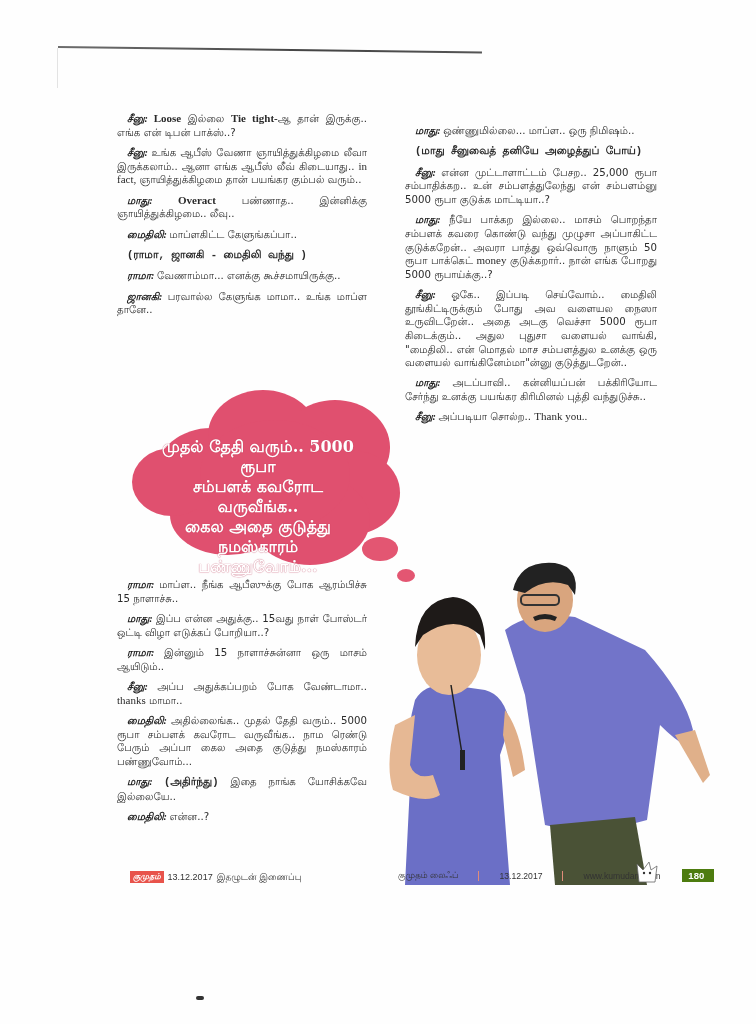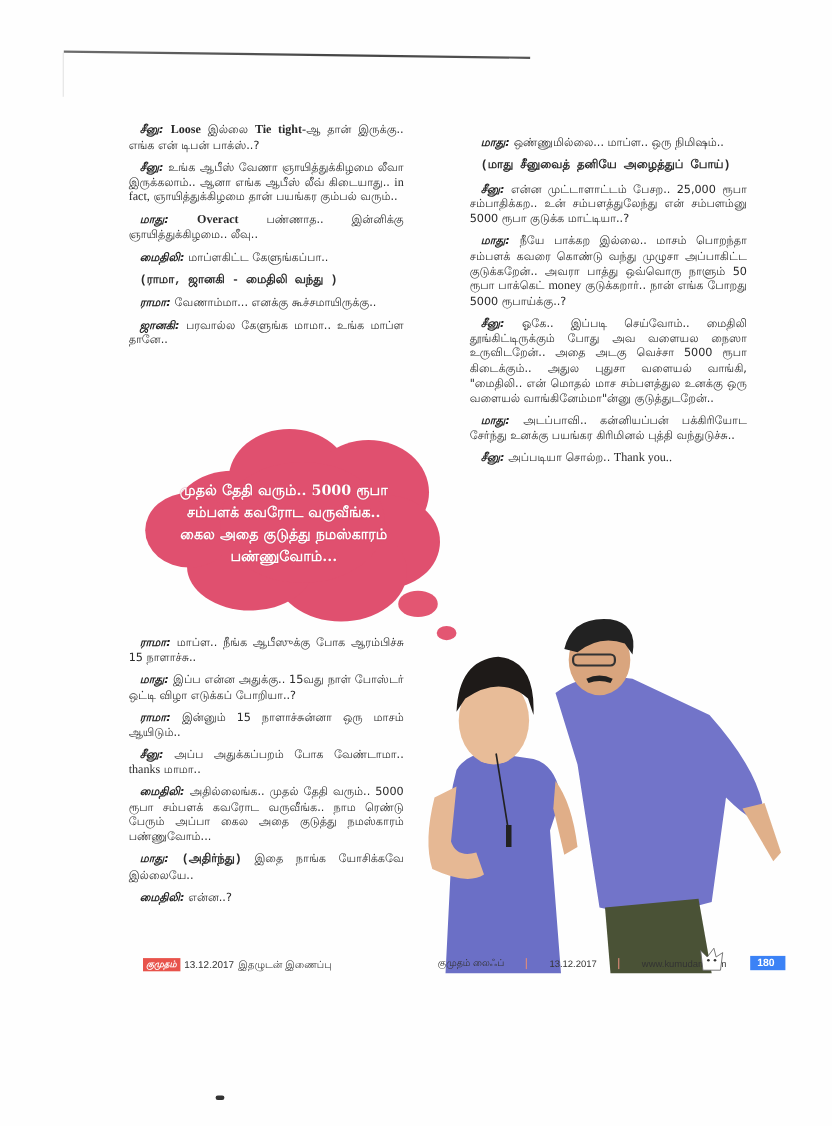--- a/index.html
+++ b/index.html
@@ -1,40 +1,40 @@
 <!DOCTYPE html>
 <html><head>
 <meta charset="utf-8">
 <style>
   html,body{margin:0;padding:0;}
   body{width:756px;height:1024px;background:#fefefe;position:relative;overflow:hidden;font-family:"DejaVu Sans",sans-serif;color:#2a2a2a;}
   .topline{position:absolute;left:58px;top:46px;width:424px;height:2px;background:linear-gradient(90deg,#6d6d6d,#444 60%,#555);transform:rotate(0.75deg);transform-origin:left center;}
   .leftedge{position:absolute;left:57px;top:48px;width:1px;height:40px;background:#e3e3e3;}
   .col{position:absolute;font-size:10.2px;line-height:13.6px;text-align:justify;}
   .col p{margin:0 0 6.8px 0;text-indent:10px;}
-  .spk{font-weight:bold;font-style:italic;color:#222;}
+  .spk{font-weight:bold;font-style:italic;color:#222;font-family:Liberation Serif, serif;}
   .stage{font-weight:bold;font-family:Liberation Mono, monospace;font-size:10.6px;}
   .en{font-family:"Liberation Serif",serif;font-size:11px;}
   .en-b{font-family:"Liberation Serif",serif;font-weight:bold;font-size:11px;}
   #left1{left:117px;top:112px;width:250px;}
   #left2{left:117px;top:578px;width:250px;}
-  #right1{left:405px;top:124px;width:252px;margin-left:22px;}
+  #right1{left:405px;top:124px;width:252px;}
   
   .cloud{position:absolute;left:130px;top:380px;width:280px;height:185px;}
   .cloud .blob{position:absolute;background:#e0506f;border-radius:50%;}
-  .cloud-text{position:absolute;left:158px;top:437px;width:200px;text-align:center;color:#fff;font-family:"DejaVu Serif",serif;font-size:13px;line-height:20px;font-weight:bold;text-shadow:0 0 1px #b83050;}
+  .cloud-text{position:absolute;left:158px;top:437px;width:200px;text-align:center;color:#fff;font-family:"DejaVu Serif",serif;font-size:16px;line-height:20px;font-weight:bold;text-shadow:0 0 1px #b83050;}
   .dot{position:absolute;background:#e35672;border-radius:50%;}
   
   .photo{position:absolute;left:385px;top:555px;width:340px;height:330px;}
   
   .foot-left{position:absolute;left:130px;top:871px;display:flex;align-items:center;gap:4px;font-family:"Liberation Sans",sans-serif;font-size:9px;color:#333;}
   .logo-badge{background:#e8534b;color:#fff;font-weight:bold;font-size:8px;padding:1px 3px;font-style:italic;font-family:Liberation Serif, serif;}
   .foot-right{position:absolute;left:398px;top:869px;display:flex;align-items:center;gap:20px;font-family:"Liberation Sans",sans-serif;font-size:8.6px;color:#333;}
   .sep{width:1px;height:10px;background:#e08c7a;}
-  .pageno{background:#3b82f6;color:#fff;font-weight:bold;font-size:9.5px;padding:1px 10px 1px 6px;margin-left:2px;}
+  .pageno{background:#4d7c0f;color:#fff;font-weight:bold;font-size:9.5px;padding:1px 10px 1px 6px;margin-left:2px;}
   .mascot{position:absolute;left:633px;top:858px;}
   .smudge{position:absolute;left:196px;top:996px;width:8px;height:4px;background:#333;border-radius:2px;}
 </style>
 </head>
 <body>
 
 <div class="leftedge"></div>
 <div class="topline"></div>
 
 <div class="col" id="left1">

